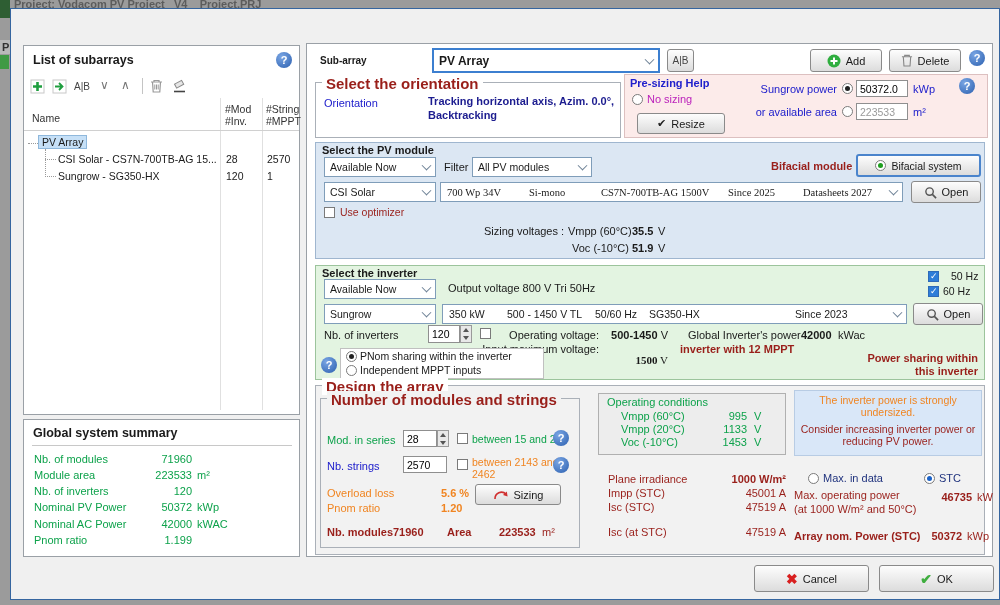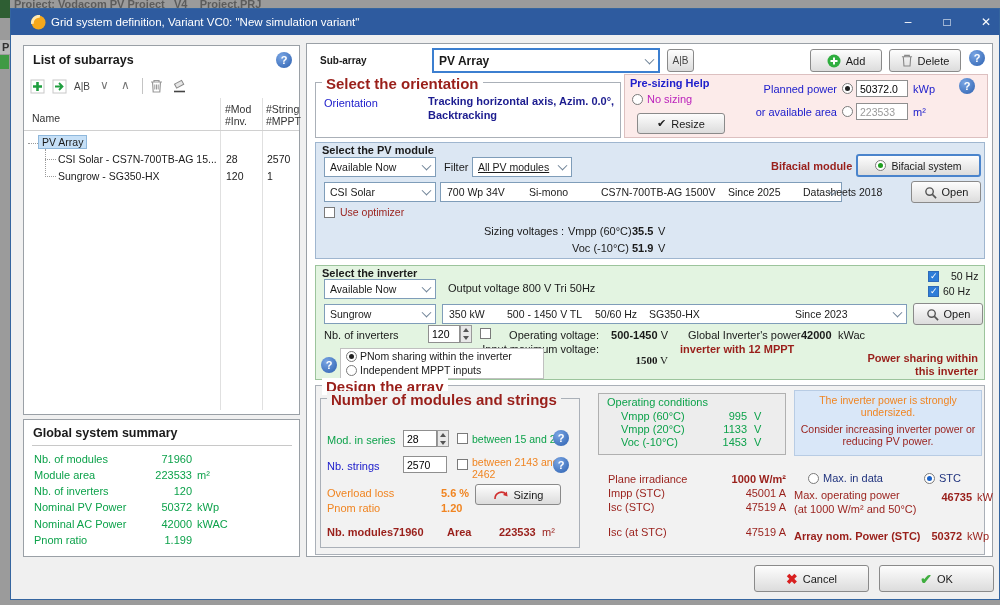--- a/index.html
+++ b/index.html
@@ -72,30 +72,20 @@
 
 <div class="screen">
 
   <div class="bg-block1"></div>
   <div class="bg-title">Project:   Vodacom PV Project _V4__Project.PRJ</div>
   <div class="bg-pr">Pr</div>
   <div class="bg-block2"></div>
 
   <div class="dialog">
 
-    <div class="titlebar">
-      <svg class="abs" style="left:20px;top:6px" width="15" height="15" viewBox="0 0 16 16">
-          <circle cx="8" cy="8" r="7.5" fill="#f5a81c"></circle>
-          <path d="M1.5 9.5 A7 7 0 0 1 9.5 1.5" fill="none" stroke="#ffe9b0" stroke-width="3"></path>
-        </svg>
-      <span class="title">Grid system definition, Variant VC0:   "New simulation variant"</span>
-      <span class="winbtn" style="left:878px">–</span>
-      <span class="winbtn" style="left:917px">□</span>
-      <span class="winbtn" style="left:956px">✕</span>
-    </div>
 
     <div class="panel" style="left:12px;top:36px;width:277px;height:370px;">
       <div class="abs b" style="left:9px;top:7px;font-size:12.5px;">List of subarrays</div>
       <div class="help" style="left:252px;top:6px;">?</div>
 
       <svg class="abs" style="left:6px;top:33px" width="15" height="15" viewBox="0 0 15 15">
           <rect x="1" y="1" width="13" height="13" fill="#fff" stroke="#c8c8c8"></rect>
           <path d="M7.5 3v9M3 7.5h9" stroke="#1f9e3f" stroke-width="2.6"></path>
         </svg>
       <svg class="abs" style="left:28px;top:33px" width="15" height="15" viewBox="0 0 15 15">
@@ -188,57 +178,57 @@
       </div>
 
       <div class="abs" style="left:317px;top:30px;width:364px;height:64px;background:#fcebea;border:1px solid #dcc0c0;box-sizing:border-box;">
         <div class="abs blue b" style="left:5px;top:2px;">Pre-sizing Help</div>
         <div class="radio" style="left:7px;top:19px;"></div>
         <div class="abs purple" style="left:22px;top:18px;">No sizing</div>
         <div class="btn" style="left:12px;top:38px;width:88px;height:21px;">
           <span style="color:#222;">✔</span>
           <span>Resize</span>
         </div>
-        <div class="abs blue" style="left:100px;top:8px;width:112px;text-align:right;">Planned power</div>
+        <div class="abs blue" style="left:100px;top:8px;width:112px;text-align:right;">Sungrow power</div>
         <div class="radio seld" style="left:217px;top:8px;"></div>
         <input class="inp" style="left: 231px; top: 5px; width: 52px; height: 17px;" readonly="" value="50372.0">
         <div class="abs blue" style="left:288px;top:8px;">kWp</div>
         <div class="help" style="left:334px;top:3px;">?</div>
         <div class="abs blue" style="left:100px;top:31px;width:112px;text-align:right;">or available area</div>
         <div class="radio" style="left:217px;top:31px;"></div>
         <input class="inp" style="left: 231px; top: 28px; width: 52px; height: 17px; color: rgb(154, 154, 154);" readonly="" value="223533">
         <div class="abs blue" style="left:288px;top:31px;">m²</div>
       </div>
 
       <div class="abs" style="left:8px;top:98px;width:670px;height:117px;background:#dce7f3;border:1px solid #9fb6cf;box-sizing:border-box;">
         <div class="abs b" style="left:6px;top:1px;">Select the PV module</div>
         <div class="sel" style="left:8px;top:14px;width:112px;">
             <span>Available Now</span>
             <span class="chev"></span>
           </div>
         <div class="abs" style="left:128px;top:18px;">Filter</div>
-        <div class="sel" style="left:156px;top:14px;width:100px;text-decoration:underline;">
+        <div class="sel" style="left:156px;top:14px;width:120px;">
             <span>All PV modules</span>
             <span class="chev"></span>
           </div>
         <div class="abs maroon b" style="left:455px;top:17px;">Bifacial module</div>
         <div class="btn" style="left:540px;top:11px;width:125px;height:23px;border:2px solid #4a84cc;font-size:10.5px;">
           <span class="radio selg" style="position:relative;"></span>
           <span>Bifacial system</span>
         </div>
         <div class="sel" style="left:8px;top:39px;width:112px;">
             <span>CSI Solar</span>
             <span class="chev"></span>
           </div>
-        <div class="sel" style="left:124px;top:39px;width:402px;">
+        <div class="sel" style="left:124px;top:39px;width:463px;font-family:Liberation Serif, serif;">
           <span class="abs" style="left:6px;">700 Wp 34V</span>
           <span class="abs" style="left:88px;">Si-mono</span>
           <span class="abs" style="left:160px;">CS7N-700TB-AG 1500V</span>
           <span class="abs" style="left:287px;">Since 2025</span>
-          <span class="abs" style="left:362px;">Datasheets 2018</span>
+          <span class="abs" style="left:362px;">Datasheets 2027</span>
           <span class="chev"></span>
         </div>
         <div class="btn" style="left:595px;top:38px;width:70px;height:22px;">
           <svg width="13" height="13" viewBox="0 0 14 14">
               <circle cx="6" cy="6" r="4" fill="none" stroke="#555" stroke-width="1.5"></circle>
               <path d="M9 9l4 4" stroke="#555" stroke-width="1.8"></path>
             </svg>
           <span>Open</span>
         </div>
         <div class="cb" style="left:8px;top:64px;"></div>

